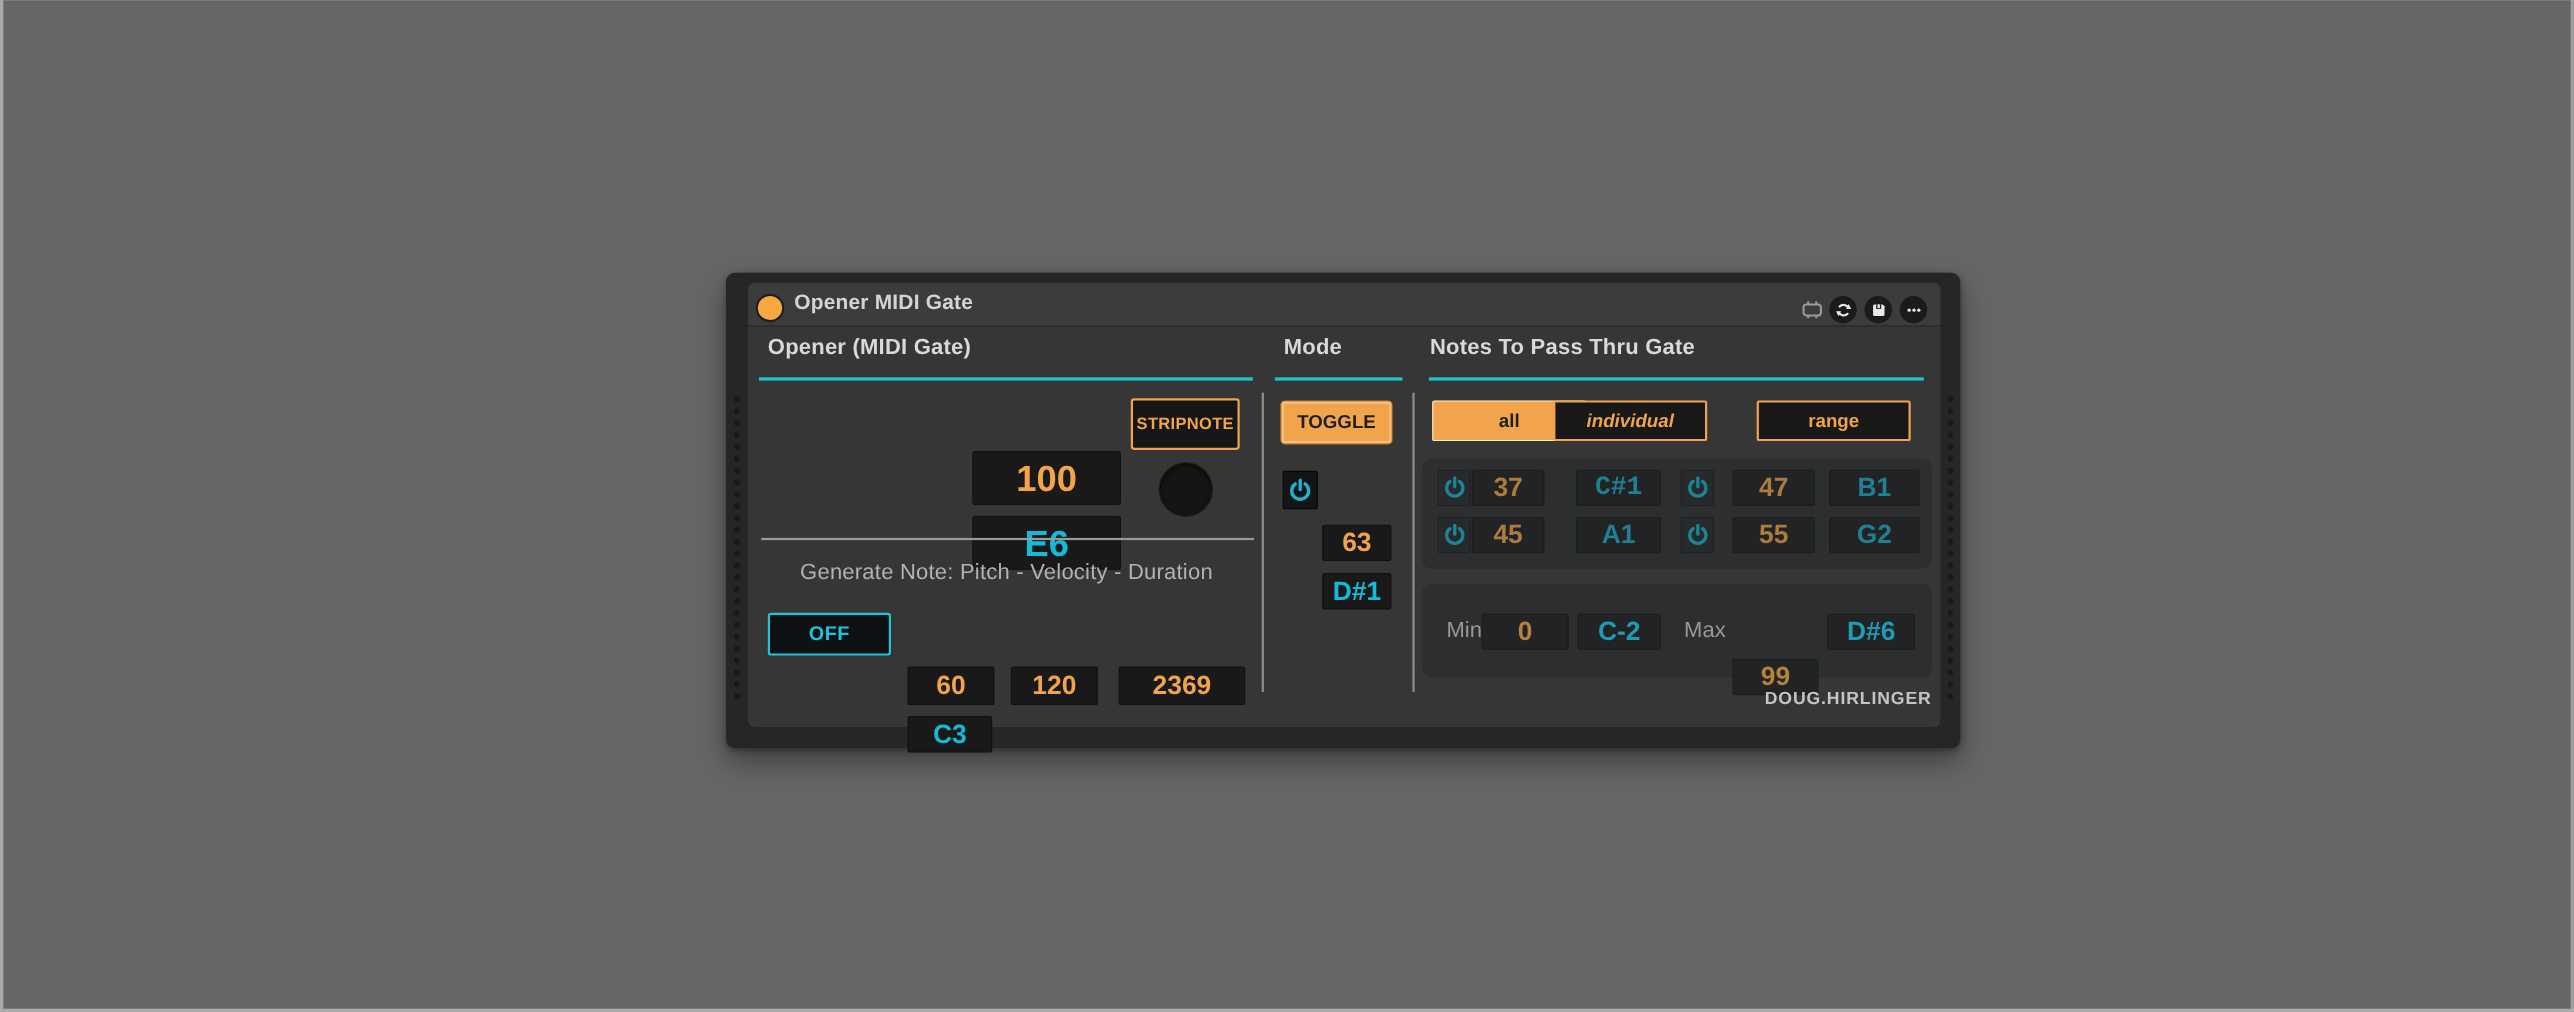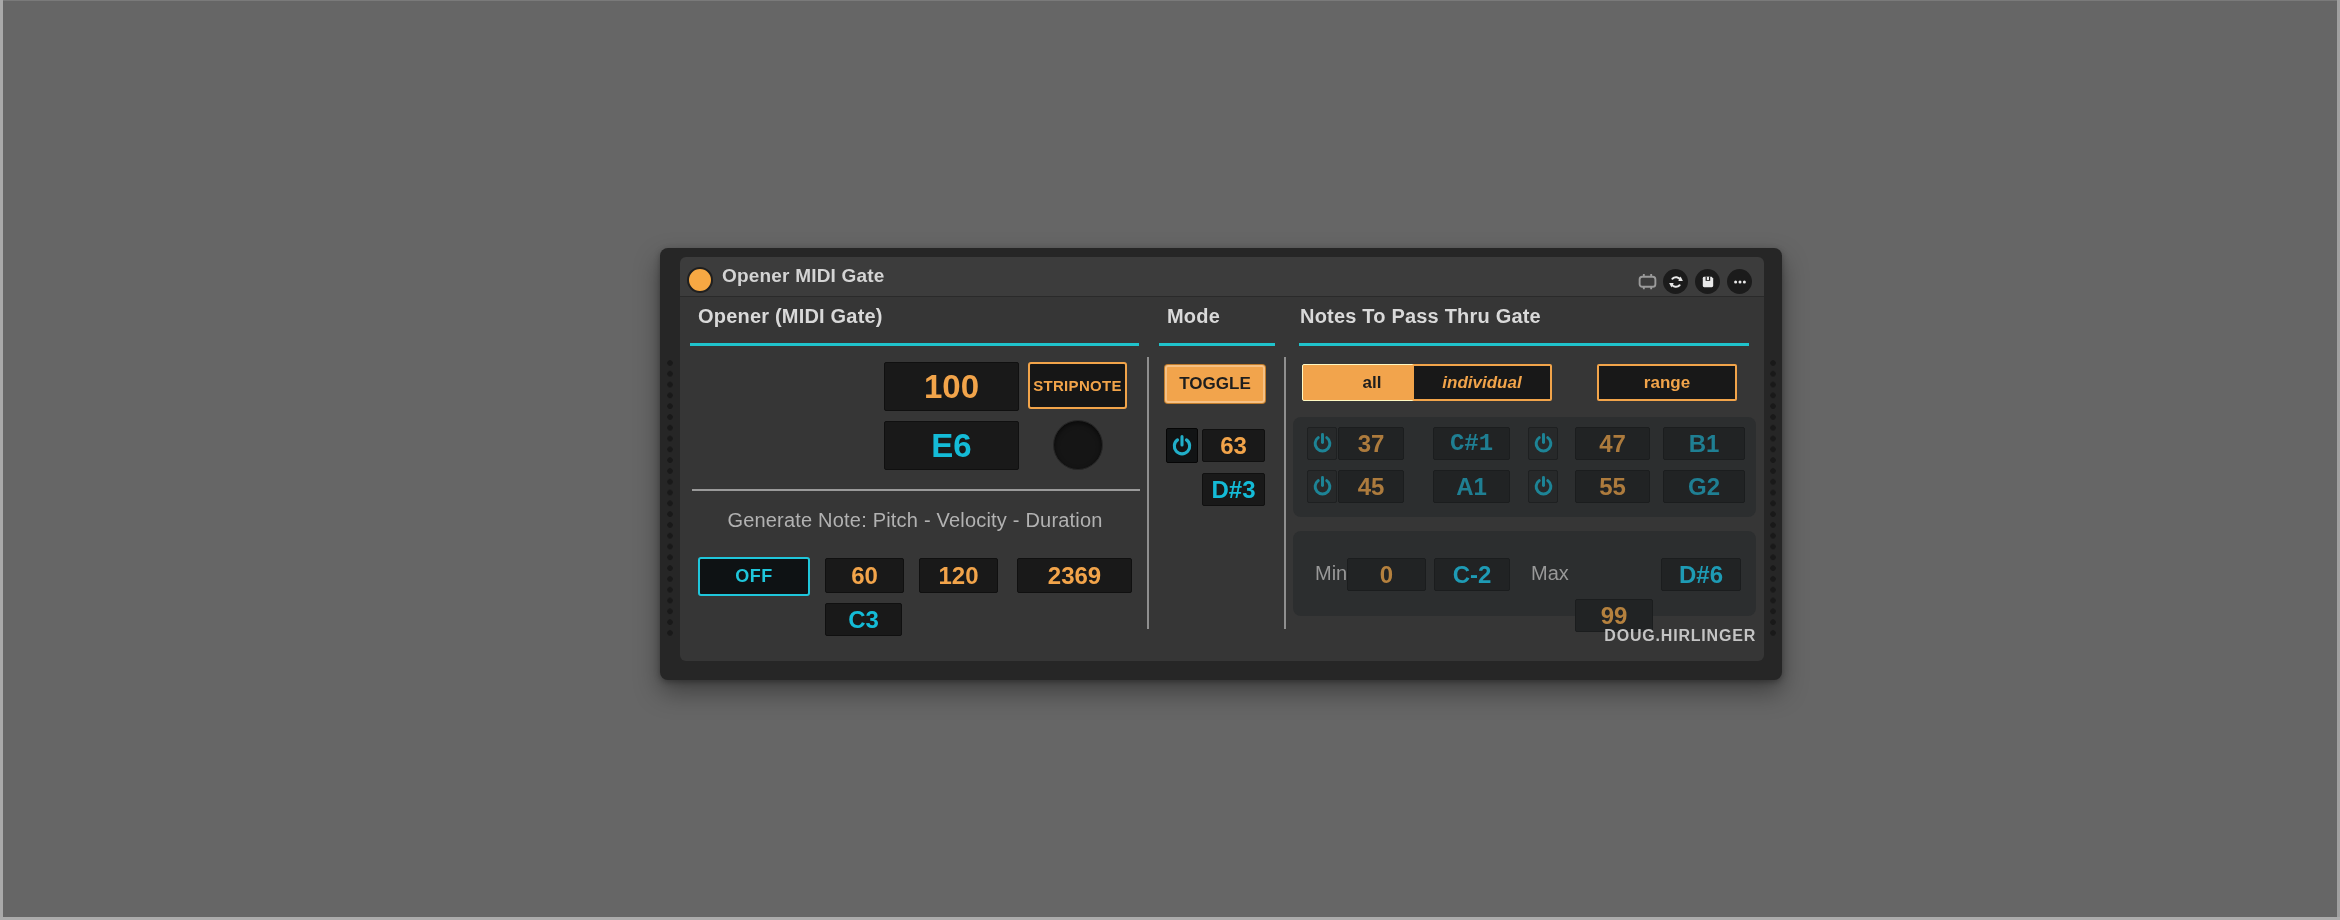--- a/index.html
+++ b/index.html
@@ -49,21 +49,21 @@
   .chipicon { position:absolute; width:21px; height:21px; }
 
   
   .hdr { position:absolute; font-size:20px; font-weight:700; color:#d9d9d9; letter-spacing:.2px; }
   .underline { position:absolute; height:3px; background:#1fc3cc; }
   .vsep { position:absolute; width:2px; background:#8f8f8f; }
   .hsep { position:absolute; height:2px; background:#9a9a9a; }
 
   .nbox {
     position:absolute; background:#191919; border:1px solid #101010; border-radius:2px;
-    display:flex; align-items:center; justify-content:center; font-weight:700;
+    display:flex; align-items:center; justify-content:center; font-weight:700;margin-top:48px;
   }
   .fs-big { font-size:33px; }
   .fs-med { font-size:24px; }
   .t-orange { color:#f2a44a; }
   .t-cyan   { color:#14bbd7; }
   .t-odim   { color:#ad7b3d; }
   .t-tdim   { color:#1f7f93; }
   .t-omid   { color:#b5813e; }
   .t-tmid   { color:#1e9bb5; }
 
@@ -224,21 +224,21 @@
     <div class="pwr pwr-mode">
       <svg width="24" height="26" viewBox="0 0 20 20">
         <path d="M10 2.2 V9.2" stroke="currentColor" stroke-width="2.6" stroke-linecap="round" fill="none"></path>
         <path d="M6.3 4.9 a6.4 6.4 0 1 0 7.4 0" stroke="currentColor" stroke-width="2.6" stroke-linecap="round" fill="none"></path>
       </svg>
     </div>
     <div class="nbox fs-med t-orange" style="left:542px; top:181px; width:63px; height:33px;">
       <span>63</span>
     </div>
     <div class="nbox fs-med t-cyan" style="left:542px; top:225px; width:63px; height:33px;">
-      <span>D#3</span>
+      <span>D#1</span>
     </div>
 
     <div class="tab active" style="left:642px;">
       <span>all</span>
     </div>
     <div class="tab inactive" style="left:752px;font-style:italic;">
       <span>individual</span>
     </div>
     <div class="tab inactive" style="left:937px;">
       <span>range</span>

